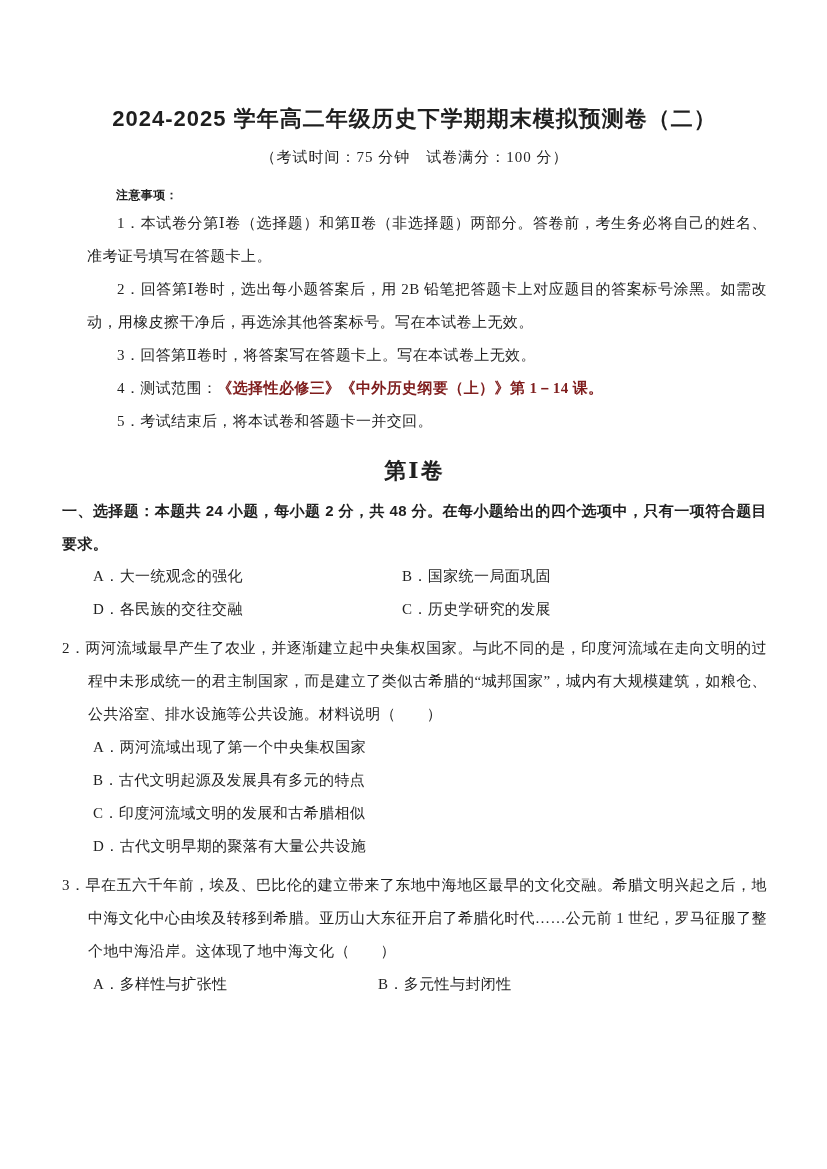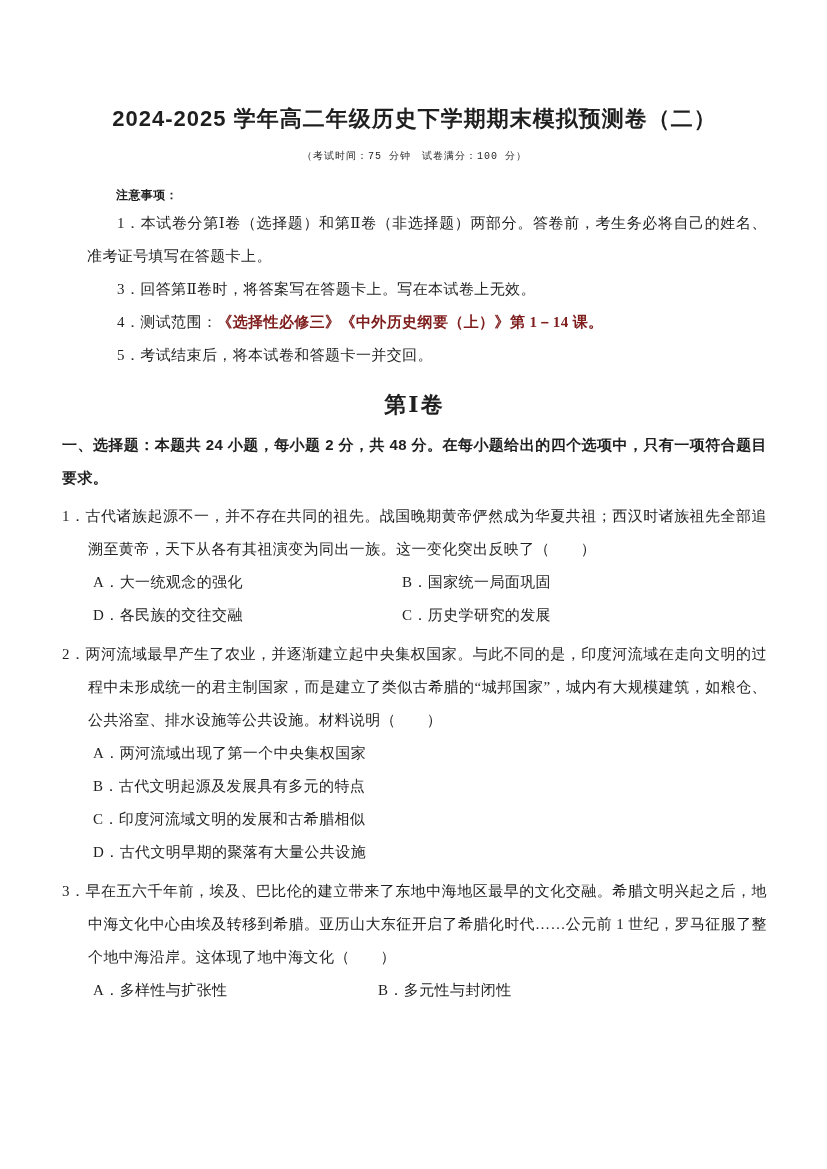--- a/index.html
+++ b/index.html
@@ -13,21 +13,21 @@
     padding:104px 60px 0 62px;
     font-size:15px;line-height:33px;letter-spacing:.4px;
   }
   .title{
     margin:0;text-align:center;
     font-family:"Liberation Sans","DejaVu Sans",sans-serif;
     font-weight:700;font-size:22px;line-height:30px;letter-spacing:1px;
   }
   .subtitle{
     margin-top:14px;text-align:center;
-    font-size:10px;line-height:18px;letter-spacing:1px;font-family:Liberation Mono, monospace;
+    font-size:15px;line-height:18px;letter-spacing:1px;
   }
   .notice-heading{
     margin:17px 0 0 54px;
     font-family:"Liberation Sans","DejaVu Sans",sans-serif;
     font-weight:700;font-size:12px;line-height:24px;
   }
   .notices{margin-left:25px;}
   .notice{margin:0;text-indent:2em;text-align:justify;}
   .hl{color:#7f1d1d;font-weight:700;}
   .part-heading{
@@ -52,31 +52,31 @@
 <div class="page">
 
   <h1 class="title">2024-2025 学年高二年级历史下学期期末模拟预测卷（二）</h1>
 
   <div class="subtitle">（考试时间：75 分钟　试卷满分：100 分）</div>
 
   <div class="notice-heading">注意事项：</div>
 
   <div class="notices">
     <p class="notice">1．本试卷分第Ⅰ卷（选择题）和第Ⅱ卷（非选择题）两部分。答卷前，考生务必将自己的姓名、准考证号填写在答题卡上。</p>
+    <p class="notice">2．回答第Ⅰ卷时，选出每小题答案后，用 2B 铅笔把答题卡上对应题目的答案标号涂黑。如需改动，用橡皮擦干净后，再选涂其他答案标号。写在本试卷上无效。</p>
     <p class="notice">3．回答第Ⅱ卷时，将答案写在答题卡上。写在本试卷上无效。</p>
     <p class="notice"><span>4．测试范围：</span><span class="hl">《选择性必修三》《中外历史纲要（上）》第 1－14 课。</span></p>
     <p class="notice">5．考试结束后，将本试卷和答题卡一并交回。</p>
   </div>
 
   <h2 class="part-heading">第Ⅰ卷</h2>
 
   <p class="intro">一、选择题：本题共 24 小题，每小题 2 分，共 48 分。在每小题给出的四个选项中，只有一项符合题目要求。</p>
 
   <div class="question">
-    <p class="stem"><span>1．</span><span>古代诸族起源不一，并不存在共同的祖先。战国晚期黄帝俨然成为华夏共祖；西汉时诸族祖先全部追溯至黄帝，天下从各有其祖演变为同出一族。这一变化突出反映了（　　）</span></p>
     <div class="opts opts-grid cols-q1">
       <div class="opt">A．大一统观念的强化</div>
       <div class="opt">B．国家统一局面巩固</div>
       <div class="opt">D．各民族的交往交融</div>
       <div class="opt">C．历史学研究的发展</div>
     </div>
   </div>
 
   <div class="question">
     <p class="stem"><span>2．</span><span>两河流域最早产生了农业，并逐渐建立起中央集权国家。与此不同的是，印度河流域在走向文明的过程中未形成统一的君主制国家，而是建立了类似古希腊的“城邦国家”，城内有大规模建筑，如粮仓、公共浴室、排水设施等公共设施。材料说明（　　）</span></p>

